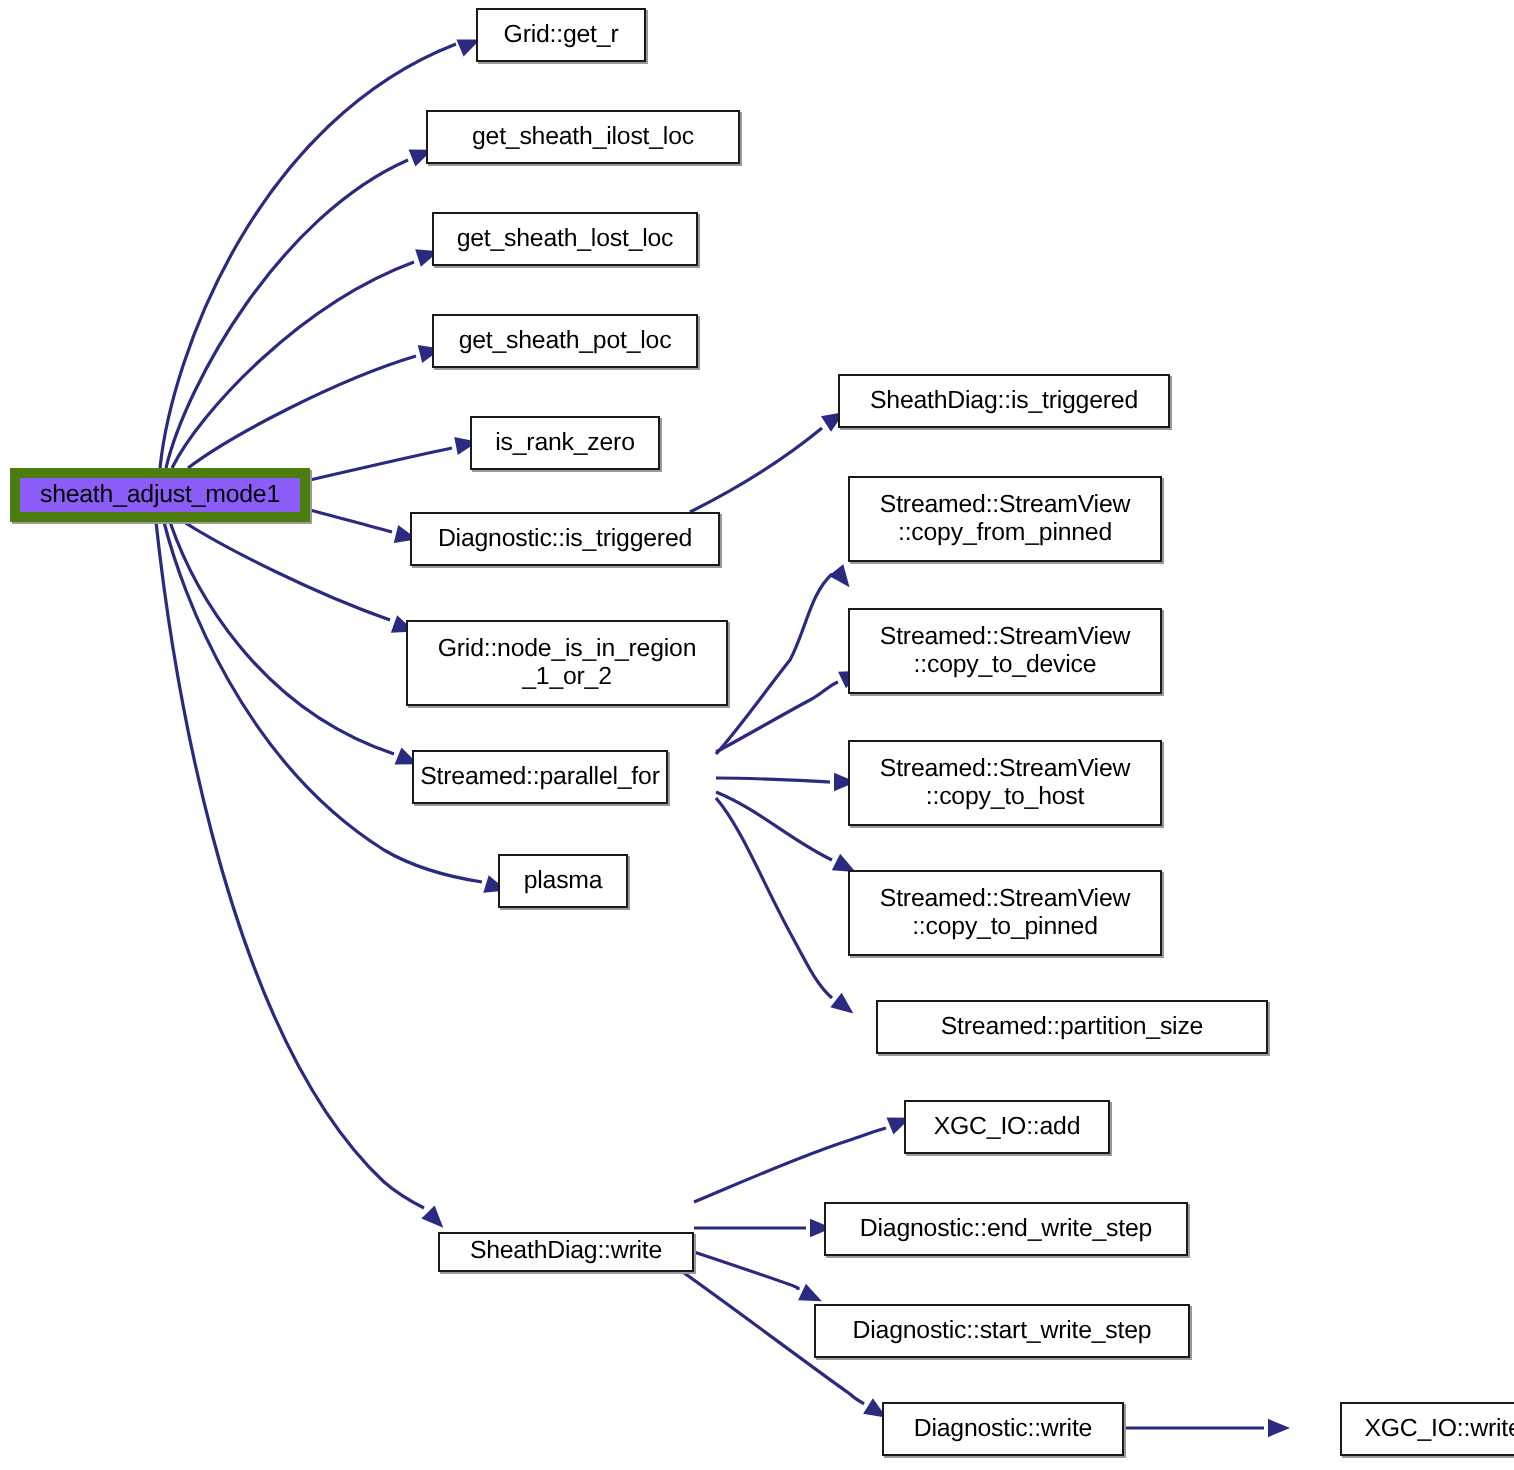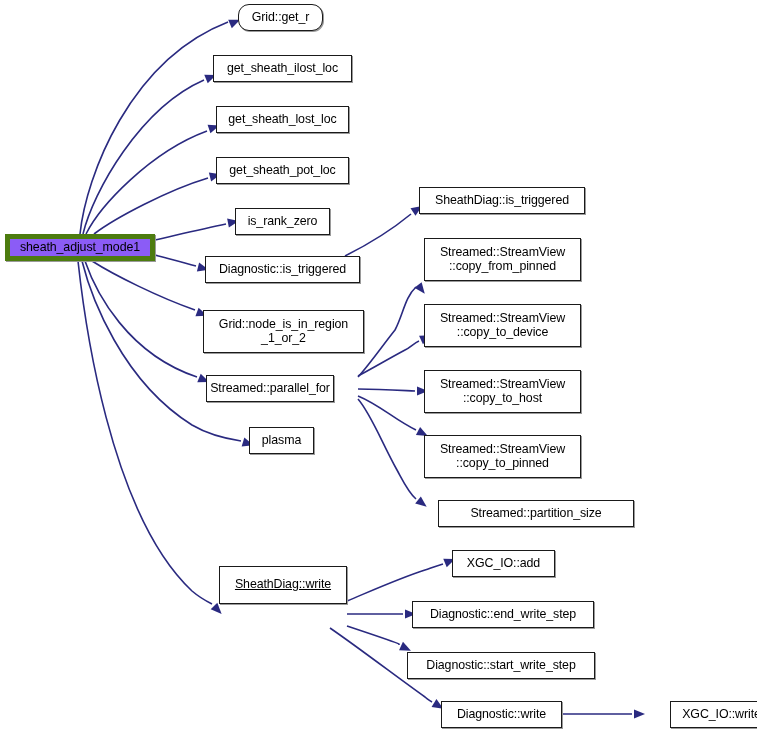--- a/index.html
+++ b/index.html
@@ -102,31 +102,31 @@
         <polygon points="0,-4.6 11,0 0,4.6" fill="#2a2a80" transform="translate(445,563) rotate(-22)"></polygon>
         <polygon points="0,-4.6 11,0 0,4.6" fill="#2a2a80" transform="translate(405,614) rotate(0)"></polygon>
         <polygon points="0,-4.6 11,0 0,4.6" fill="#2a2a80" transform="translate(401,646) rotate(25)"></polygon>
         <polygon points="0,-4.6 11,0 0,4.6" fill="#2a2a80" transform="translate(434,703) rotate(32)"></polygon>
         <polygon points="0,-4.6 11,0 0,4.6" fill="#2a2a80" transform="translate(634,714) rotate(0)"></polygon>
       </g>
   </svg>
 
   <div id="node-layer">
       <div class="gnode highlight" style="left: 5px; top: 234px; width: 150px; height: 27px;"><span class="nlabel">sheath_adjust_mode1</span></div>
-      <div class="gnode" style="left: 238px; top: 4px; width: 85px; height: 27px; border-radius: 11px;"><span class="nlabel">Grid::get_r</span></div>
-      <div class="gnode" style="left: 213px; top: 55px; width: 139px; height: 27px;"><span class="nlabel">get_sheath_ilost_loc</span></div>
+      <div class="gnode" style="left: 238px; top: 4px; width: 85px; height: 27px;"><span class="nlabel">Grid::get_r</span></div>
+      <div class="gnode" style="left: 213px; top: 55px; width: 157px; height: 27px;"><span class="nlabel">get_sheath_ilost_loc</span></div>
       <div class="gnode" style="left: 216px; top: 106px; width: 133px; height: 27px;"><span class="nlabel">get_sheath_lost_loc</span></div>
       <div class="gnode" style="left: 216px; top: 157px; width: 133px; height: 27px;"><span class="nlabel">get_sheath_pot_loc</span></div>
       <div class="gnode" style="left: 235px; top: 208px; width: 95px; height: 27px;"><span class="nlabel">is_rank_zero</span></div>
       <div class="gnode" style="left: 205px; top: 256px; width: 155px; height: 27px;"><span class="nlabel">Diagnostic::is_triggered</span></div>
       <div class="gnode" style="left: 203px; top: 310px; width: 161px; height: 43px;"><span class="nlabel">Grid::node_is_in_region
 _1_or_2</span></div>
       <div class="gnode" style="left: 206px; top: 375px; width: 128px; height: 27px;"><span class="nlabel">Streamed::parallel_for</span></div>
       <div class="gnode" style="left: 249px; top: 427px; width: 65px; height: 27px;"><span class="nlabel">plasma</span></div>
-      <div class="gnode" style="left: 219px; top: 566px; width: 128px; height: 38px; text-decoration: underline;"><span class="nlabel">SheathDiag::write</span></div>
+      <div class="gnode" style="left: 219px; top: 616px; width: 128px; height: 20px;"><span class="nlabel">SheathDiag::write</span></div>
       <div class="gnode" style="left: 419px; top: 187px; width: 166px; height: 27px;"><span class="nlabel">SheathDiag::is_triggered</span></div>
       <div class="gnode" style="left: 424px; top: 238px; width: 157px; height: 43px;"><span class="nlabel">Streamed::StreamView
 ::copy_from_pinned</span></div>
       <div class="gnode" style="left: 424px; top: 304px; width: 157px; height: 43px;"><span class="nlabel">Streamed::StreamView
 ::copy_to_device</span></div>
       <div class="gnode" style="left: 424px; top: 370px; width: 157px; height: 43px;"><span class="nlabel">Streamed::StreamView
 ::copy_to_host</span></div>
       <div class="gnode" style="left: 424px; top: 435px; width: 157px; height: 43px;"><span class="nlabel">Streamed::StreamView
 ::copy_to_pinned</span></div>
       <div class="gnode" style="left: 438px; top: 500px; width: 196px; height: 27px;"><span class="nlabel">Streamed::partition_size</span></div>

